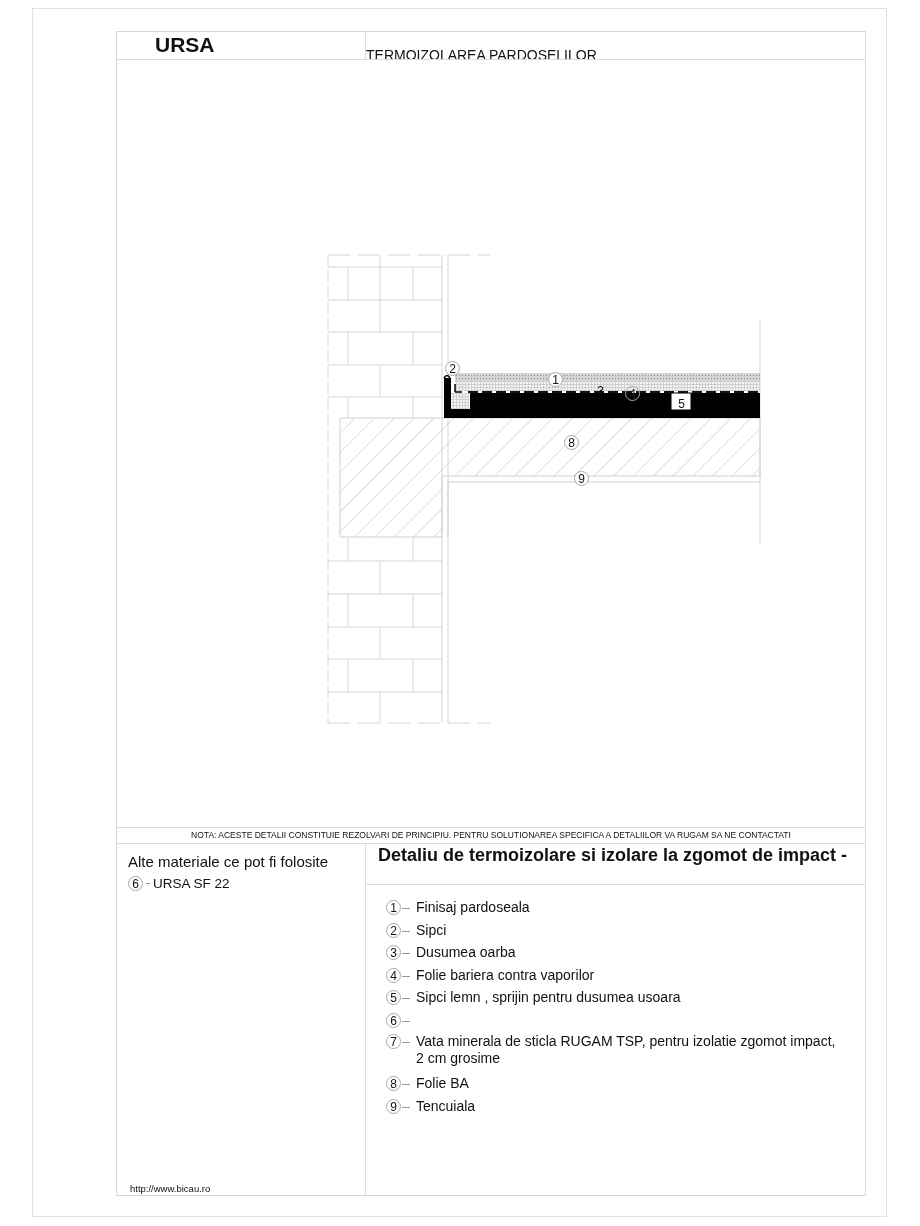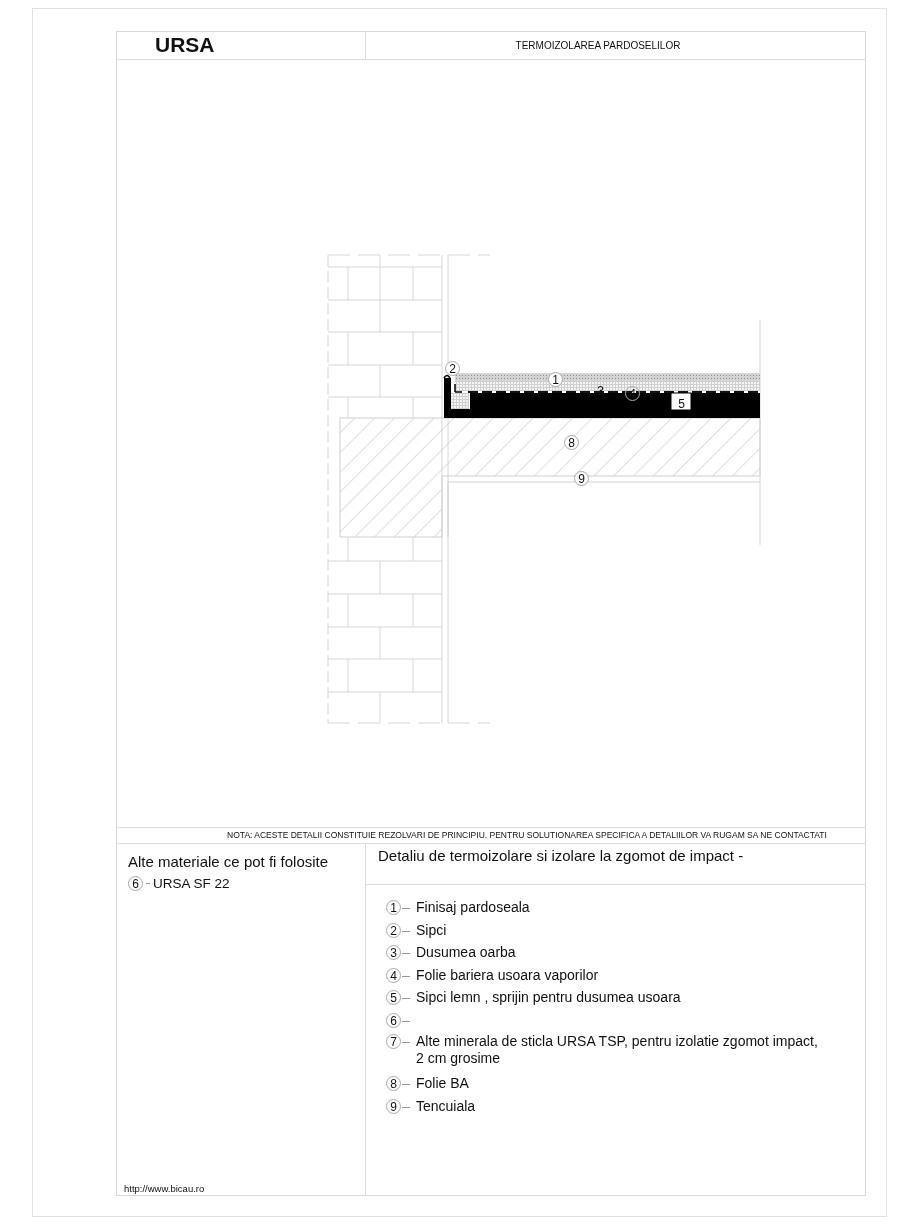--- a/index.html
+++ b/index.html
@@ -2,37 +2,37 @@
 <html><head>
 <meta charset="utf-8">
 <style>
   html, body { margin:0; padding:0; background:#ffffff; }
   body { width:920px; height:1226px; position:relative; overflow:hidden; font-family:"Liberation Sans", sans-serif; color:#111; }
   .outer { position:absolute; left:32px; top:8px; width:855px; height:1209px; border:1px solid #e2e2e2; box-sizing:border-box; }
   .frame { position:absolute; left:116px; top:31px; width:750px; height:1165px; border:1px solid #d8d8d8; box-sizing:border-box; }
   .hdr-line { position:absolute; left:116px; top:59px; width:750px; height:1px; background:#dcdcdc; }
   .hdr-div { position:absolute; left:365px; top:31px; width:1px; height:28px; background:#dcdcdc; }
   .brand { position:absolute; left:116px; top:31px; width:249px; height:28px; text-align:left; font-weight:bold; font-size:21px; line-height:28px;margin-left:39px; }
-  .doc-title { position:absolute; left:366px; top:31px; width:464px; height:28px; text-align:center; font-size:10px; line-height:30px; }
+  .doc-title { position:absolute; left:366px; top:40px; width:464px; height:28px; text-align:left; font-size:14px; line-height:30px; }
   .note-top { position:absolute; left:116px; top:827px; width:750px; height:1px; background:#dcdcdc; }
-  .note { position:absolute; left:116px; top:828px; width:750px; height:15px; text-align:center; font-size:8.5px; line-height:15px;padding-left:36px; }
+  .note { position:absolute; left:116px; top:828px; width:750px; height:15px; text-align:center; font-size:8.5px; line-height:15px; }
   .note-bot { position:absolute; left:116px; top:843px; width:750px; height:1px; background:#dcdcdc; }
   .leg-div { position:absolute; left:365px; top:843px; width:1px; height:352px; background:#dcdcdc; }
   .title-bot { position:absolute; left:366px; top:884px; width:500px; height:1px; background:#dcdcdc; }
   .alt-title { position:absolute; left:128px; top:853px; font-size:15px;text-align:center; }
   .alt-item { position:absolute; left:128px; top:876px; font-size:13.5px; display:flex; align-items:center; }
-  .det-title { position:absolute; left:378px; top:846px; width:470px; font-size:15px; font-weight:normal; line-height:19px; }
+  .det-title { position:absolute; left:378px; top:846px; width:470px; font-size:18px; font-weight:bold; line-height:19px; }
   .circ { display:inline-block; width:15px; height:15px; border:1px solid #aaa; border-radius:50%; text-align:center; font-size:12px; line-height:15px; box-sizing:border-box; background:#fff; }
   .dash { display:inline-block; width:8px; height:1px; background:#999; margin:0 6px 0 1px; }
   .legend { position:absolute; left:386px; top:899px; width:470px; }
   .li { display:flex; align-items:flex-start; font-size:14px; line-height:17px; margin-bottom:5.5px; }
   .li .circ { margin-top:1px; flex:none; }
   .li .dash { margin-top:9px; flex:none; }
   .li.two { margin-bottom:8px; }
-  .url { position:absolute; left:124px; top:1183px; font-size:9.5px; }
+  .url { position:absolute; left:130px; top:1183px; font-size:9.5px; }
   svg.draw { position:absolute; left:0; top:0; }
 </style>
 </head>
 <body>
 
 <div class="outer"></div>
 <div class="frame"></div>
 
 <div class="brand">URSA</div>
 <div class="hdr-div"></div>
@@ -154,35 +154,35 @@
       <span>Sipci</span>
     </div>
   <div class="li">
       <span class="circ">3</span>
       <span class="dash"></span>
       <span>Dusumea oarba</span>
     </div>
   <div class="li">
       <span class="circ">4</span>
       <span class="dash"></span>
-      <span>Folie bariera usoara vaporilor</span>
+      <span>Folie bariera contra vaporilor</span>
     </div>
   <div class="li">
       <span class="circ">5</span>
       <span class="dash"></span>
       <span>Sipci lemn , sprijin pentru dusumea usoara</span>
     </div>
   <div class="li">
       <span class="circ">6</span>
       <span class="dash"></span>
     </div>
   <div class="li two">
       <span class="circ">7</span>
       <span class="dash"></span>
-      <span><span>Alte minerala de sticla URSA TSP, pentru izolatie zgomot impact,</span><br><span>2 cm grosime</span></span>
+      <span><span>Vata minerala de sticla RUGAM TSP, pentru izolatie zgomot impact,</span><br><span>2 cm grosime</span></span>
     </div>
   <div class="li">
       <span class="circ">8</span>
       <span class="dash"></span>
       <span>Folie BA</span>
     </div>
   <div class="li">
       <span class="circ">9</span>
       <span class="dash"></span>
       <span>Tencuiala</span>

